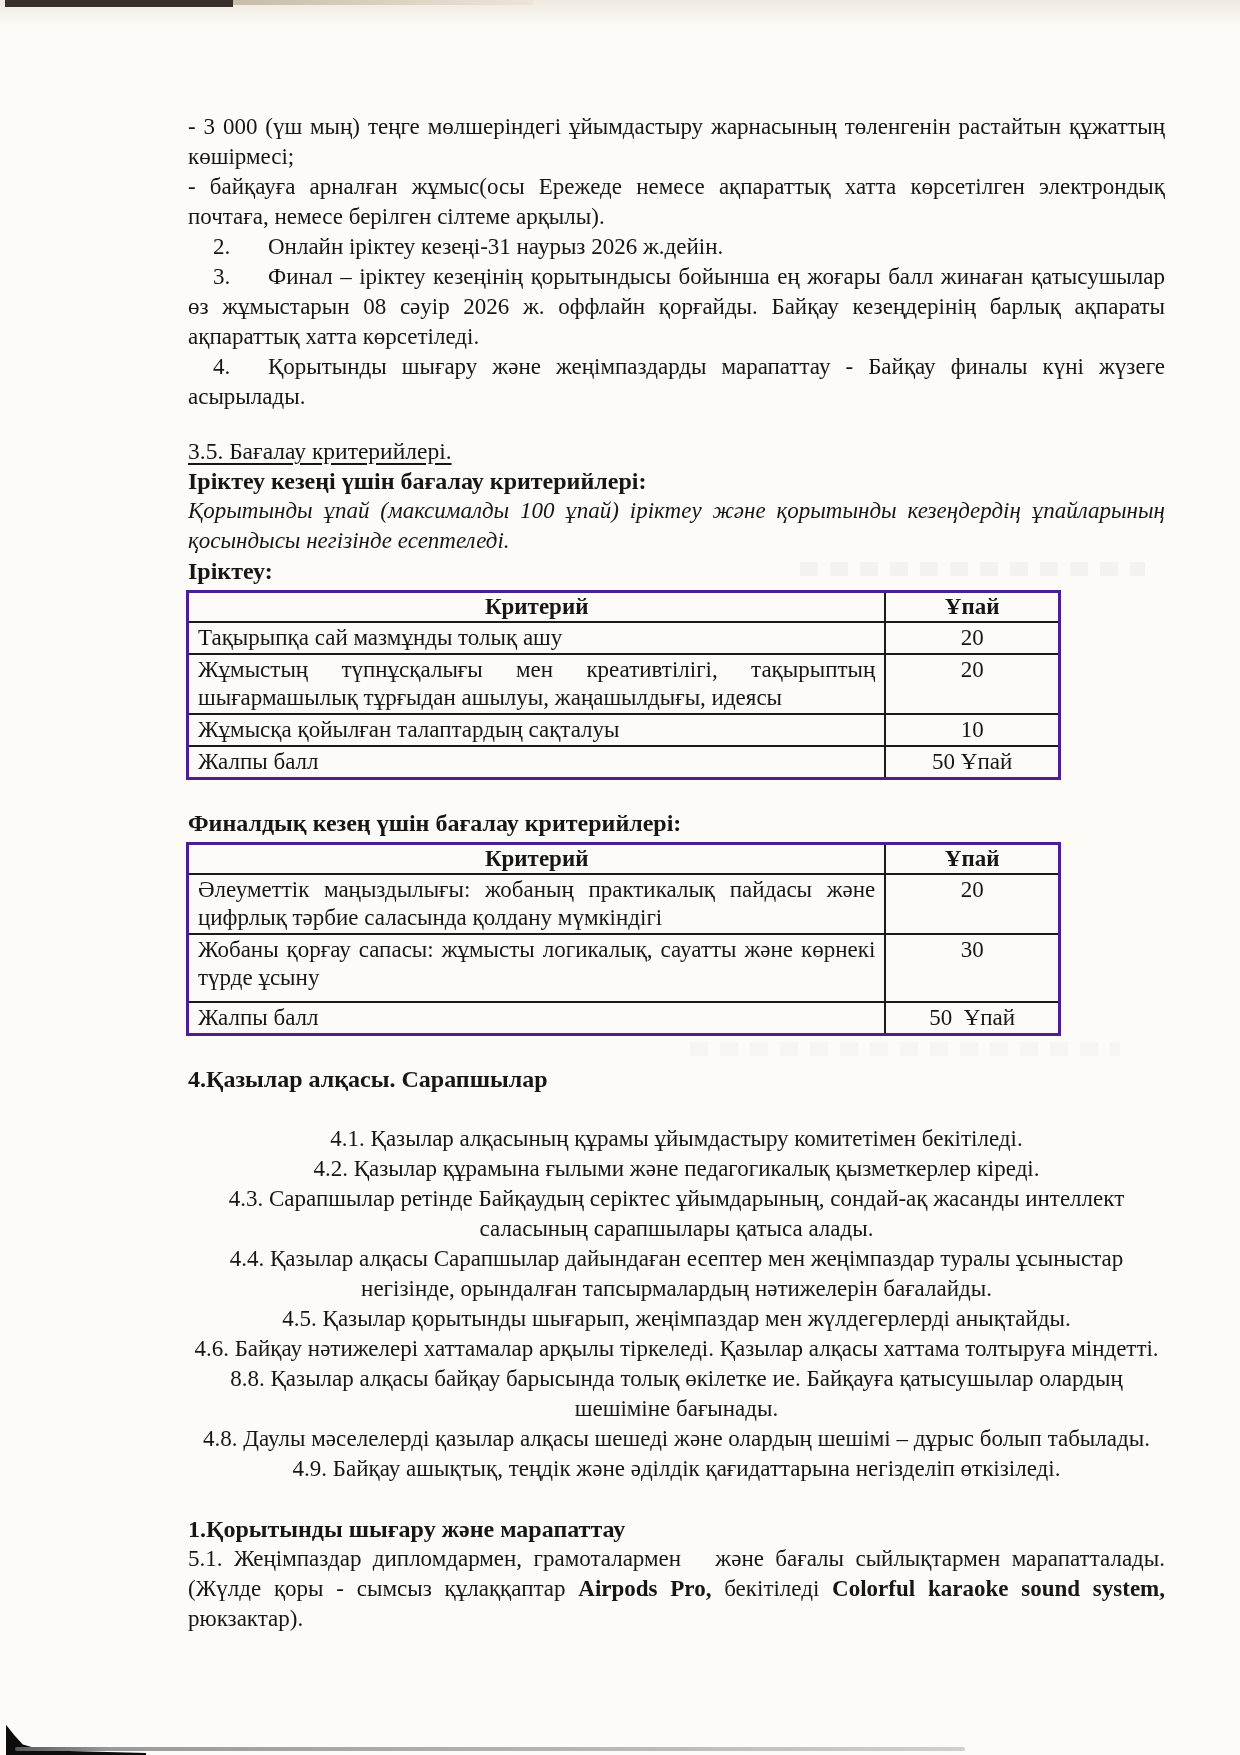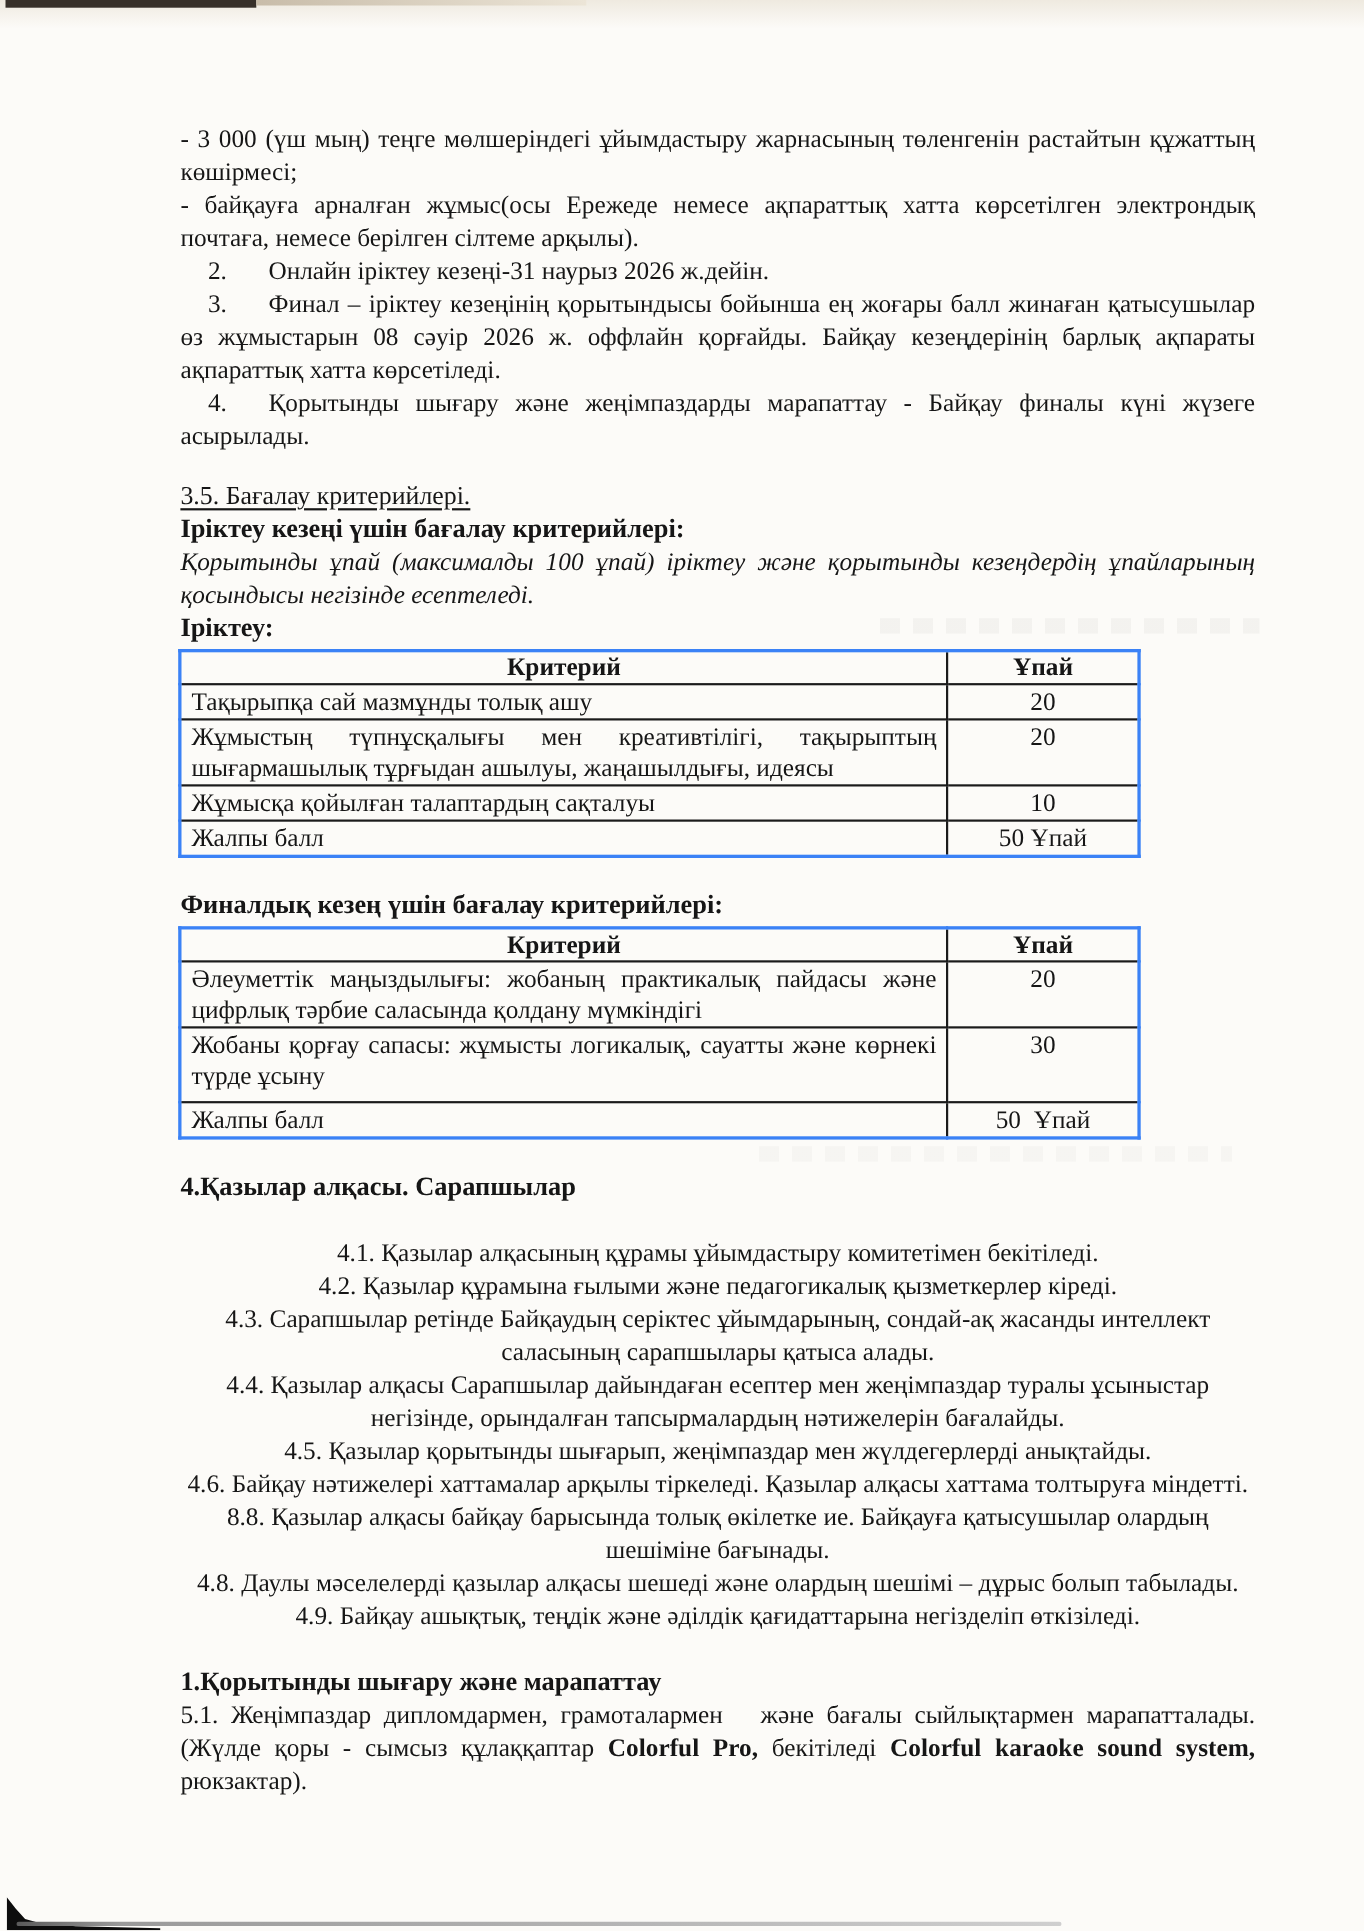--- a/index.html
+++ b/index.html
@@ -17,35 +17,35 @@
     background:linear-gradient(90deg,#c8bca9,#ece5d7);}
   .art-wedge{position:absolute;left:6px;top:1722px;width:140px;height:33px;background:#0d0d0d;
     clip-path:polygon(0 8%,6% 40%,12% 68%,22% 80%,45% 88%,100% 94%,100% 100%,0 100%);}
   .art-bottom-line{position:absolute;left:15px;top:1747px;width:950px;height:4px;border-radius:2px;
     background:linear-gradient(90deg,#5a5a5a,#9a9a9a 10%,#b3b3b3 55%,#cfcfcf 100%);}
   .smudge{position:absolute;height:14px;opacity:.5;
     background:repeating-linear-gradient(90deg,rgba(130,128,122,.14) 0 18px,rgba(130,128,122,0) 18px 30px);}
   #sm1{left:800px;top:562px;width:345px;}
   #sm2{left:690px;top:1042px;width:430px;opacity:.35;}
 
-  .content{position:absolute;left:164px;top:112px;width:977px;
+  .content{position:absolute;left:188px;top:112px;width:977px;
     font-size:23px;line-height:30px;}
   .para{margin:0;text-align:justify;}
   .inum{display:inline-block;width:55px;margin-left:25px;}
   .sp24{height:24px;}
   .sp30{height:30px;}
   .h35{margin:0;text-decoration:underline;text-underline-offset:4px;
     text-decoration-thickness:2px;font-size:23.5px;}
   .hd{margin:0;font-weight:bold;font-size:24px;line-height:30px;}
   .note{margin:0;font-style:italic;text-align:justify;}
   .mt28{margin-top:28px;}
   .s4{margin:0;text-align:center;}
   table{border-collapse:collapse;width:875px;margin-left:-2px;margin-top:4px;
     table-layout:fixed;font-size:23px;}
-  table{border:3px solid #3b82f6;}
+  table{border:3px solid #4c1d95;}
   th,td{border:2px solid #1b1b1b;line-height:28px;padding:1px 9px;vertical-align:top;}
   th{font-weight:bold;text-align:center;height:30px;padding:0 9px;}
   col.c1{width:697px;} col.c2{width:174px;}
   td.crit{text-align:justify;}
   td.pts{text-align:center;}
   #final-table tr.r2 td{padding-bottom:9px;}
 </style>
 </head>
 <body>
 
@@ -143,15 +143,15 @@
       <p class="s4">4.4. Қазылар алқасы Сарапшылар дайындаған есептер мен жеңімпаздар туралы ұсыныстар негізінде, орындалған тапсырмалардың нәтижелерін бағалайды.</p>
       <p class="s4">4.5. Қазылар қорытынды шығарып, жеңімпаздар мен жүлдегерлерді анықтайды.</p>
       <p class="s4">4.6. Байқау нәтижелері хаттамалар арқылы тіркеледі. Қазылар алқасы хаттама толтыруға міндетті.</p>
       <p class="s4">8.8. Қазылар алқасы байқау барысында толық өкілетке ие. Байқауға қатысушылар олардың шешіміне бағынады.</p>
       <p class="s4">4.8. Даулы мәселелерді қазылар алқасы шешеді және олардың шешімі – дұрыс болып табылады.</p>
       <p class="s4">4.9. Байқау ашықтық, теңдік және әділдік қағидаттарына негізделіп өткізіледі.</p>
     </div>
 
   <div class="sp30"></div>
   <p class="hd">1.Қорытынды шығару және марапаттау</p>
-  <p class="para"><span>5.1. Жеңімпаздар дипломдармен, грамоталармен &nbsp;&nbsp;және бағалы сыйлықтармен марапатталады. (Жүлде қоры - сымсыз құлаққаптар </span><span class="b" style="font-weight: bold;">Colorful Pro,</span><span> бекітіледі </span><span class="b" style="font-weight: bold;">Colorful karaoke sound system,</span><span> рюкзактар).</span></p>
+  <p class="para"><span>5.1. Жеңімпаздар дипломдармен, грамоталармен &nbsp;&nbsp;және бағалы сыйлықтармен марапатталады. (Жүлде қоры - сымсыз құлаққаптар </span><span class="b" style="font-weight: bold;">Airpods Pro,</span><span> бекітіледі </span><span class="b" style="font-weight: bold;">Colorful karaoke sound system,</span><span> рюкзактар).</span></p>
 
 </div>
 
 </body></html>

